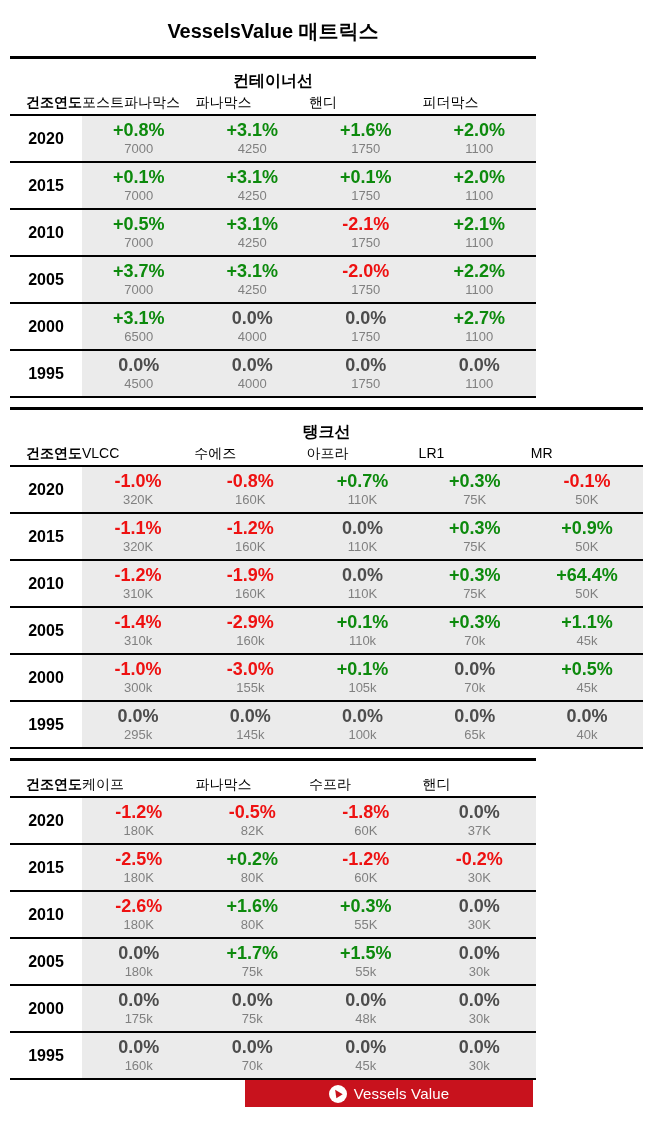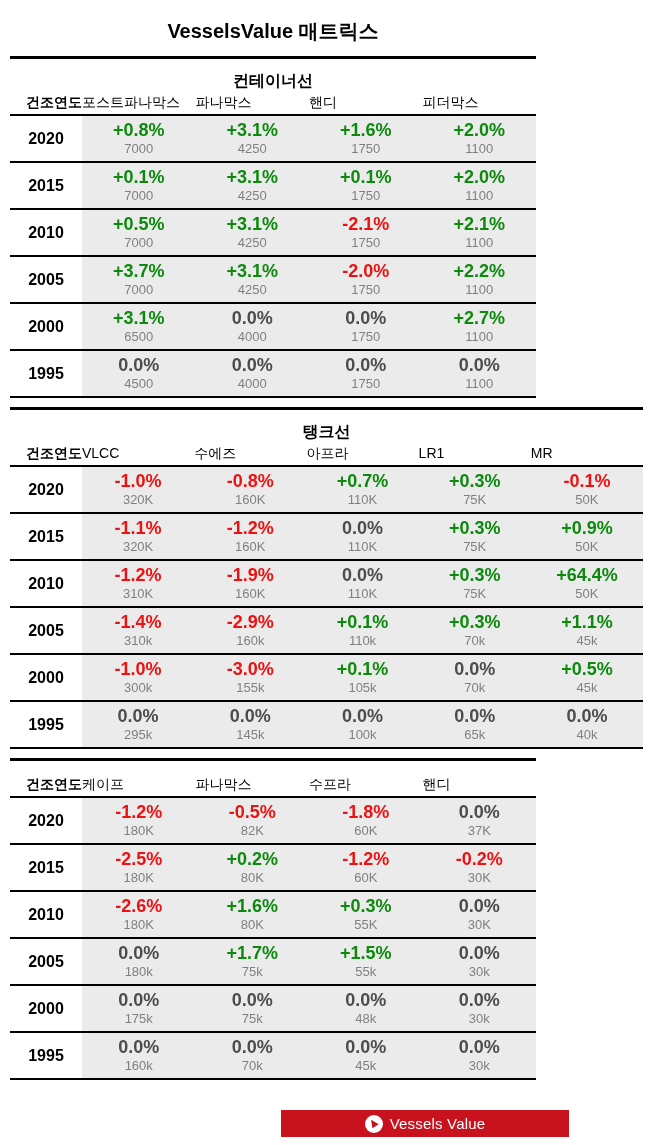--- a/index.html
+++ b/index.html
@@ -33,22 +33,22 @@
     font-weight:bold;font-size:16px;background:#fff;
   }
   .cells{flex:1;display:flex;background:var(--cellbg);}
   .cell{flex:1;text-align:center;padding:3px 0 4px;}
   .pct{font-size:18px;font-weight:bold;line-height:22px;}
   .pct.pos{color:var(--pos);}
   .pct.neg{color:var(--neg);}
   .pct.neu{color:var(--neu);}
   .size{font-size:13px;line-height:16px;color:var(--sizec);}
   .banner{
-    position:absolute;left:245px;top:1110px;width:288px;height:27px;
-    background:var(--banner);display:flex;align-items:center;justify-content:center;gap:7px;margin-left:36px;
+    position:absolute;left:245px;top:1080px;width:288px;height:27px;
+    background:var(--banner);display:flex;align-items:center;justify-content:center;gap:7px;
   }
   .logo-circle{width:18px;height:18px;flex:0 0 18px;}
   .brand{color:#fff;font-size:15px;white-space:nowrap;letter-spacing:0.2px;}
 </style>
 </head>
 <body>
 
 <header class="header">
   <div class="main-title">VesselsValue 매트릭스</div>
 </header>

